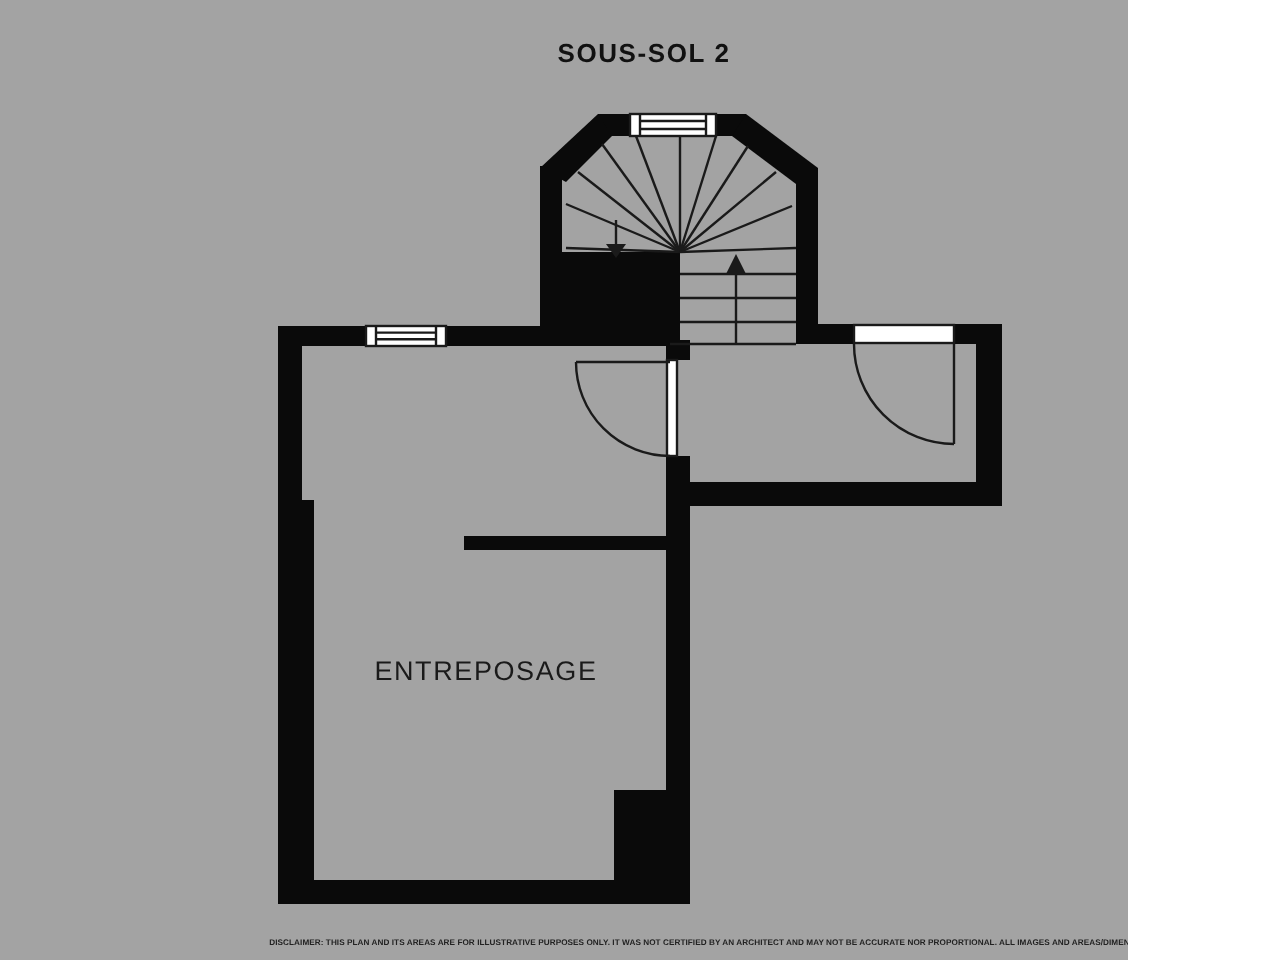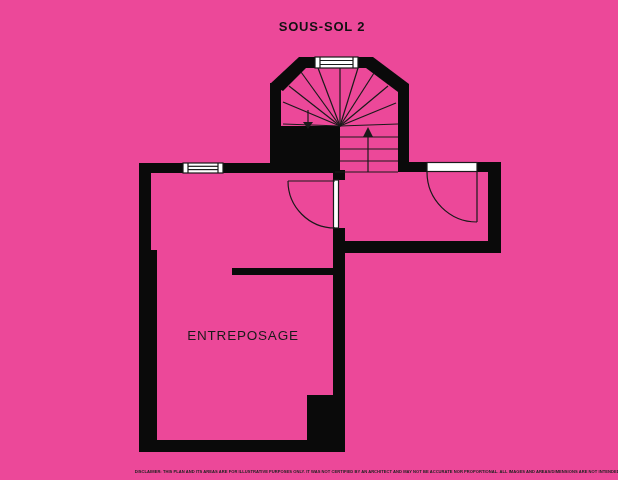--- a/index.html
+++ b/index.html
@@ -1,19 +1,19 @@
 <!DOCTYPE html>
 <html><head>
 <meta charset="utf-8">
 <style>
   html,body{margin:0;padding:0;background:#fff;}
   .canvas{
     position:relative;
-    width:618px;height:480px;
-    background:#ec4899;
+    width:564px;height:480px;
+    background:#a3a3a3;
     font-family:"Liberation Sans", sans-serif;
     overflow:hidden;
   }
   .plan-svg{position:absolute;left:0;top:0;}
   .plan-title{
     font-weight:bold;
     font-size:13px;
     letter-spacing:0.8px;
     fill:#111;
   }

